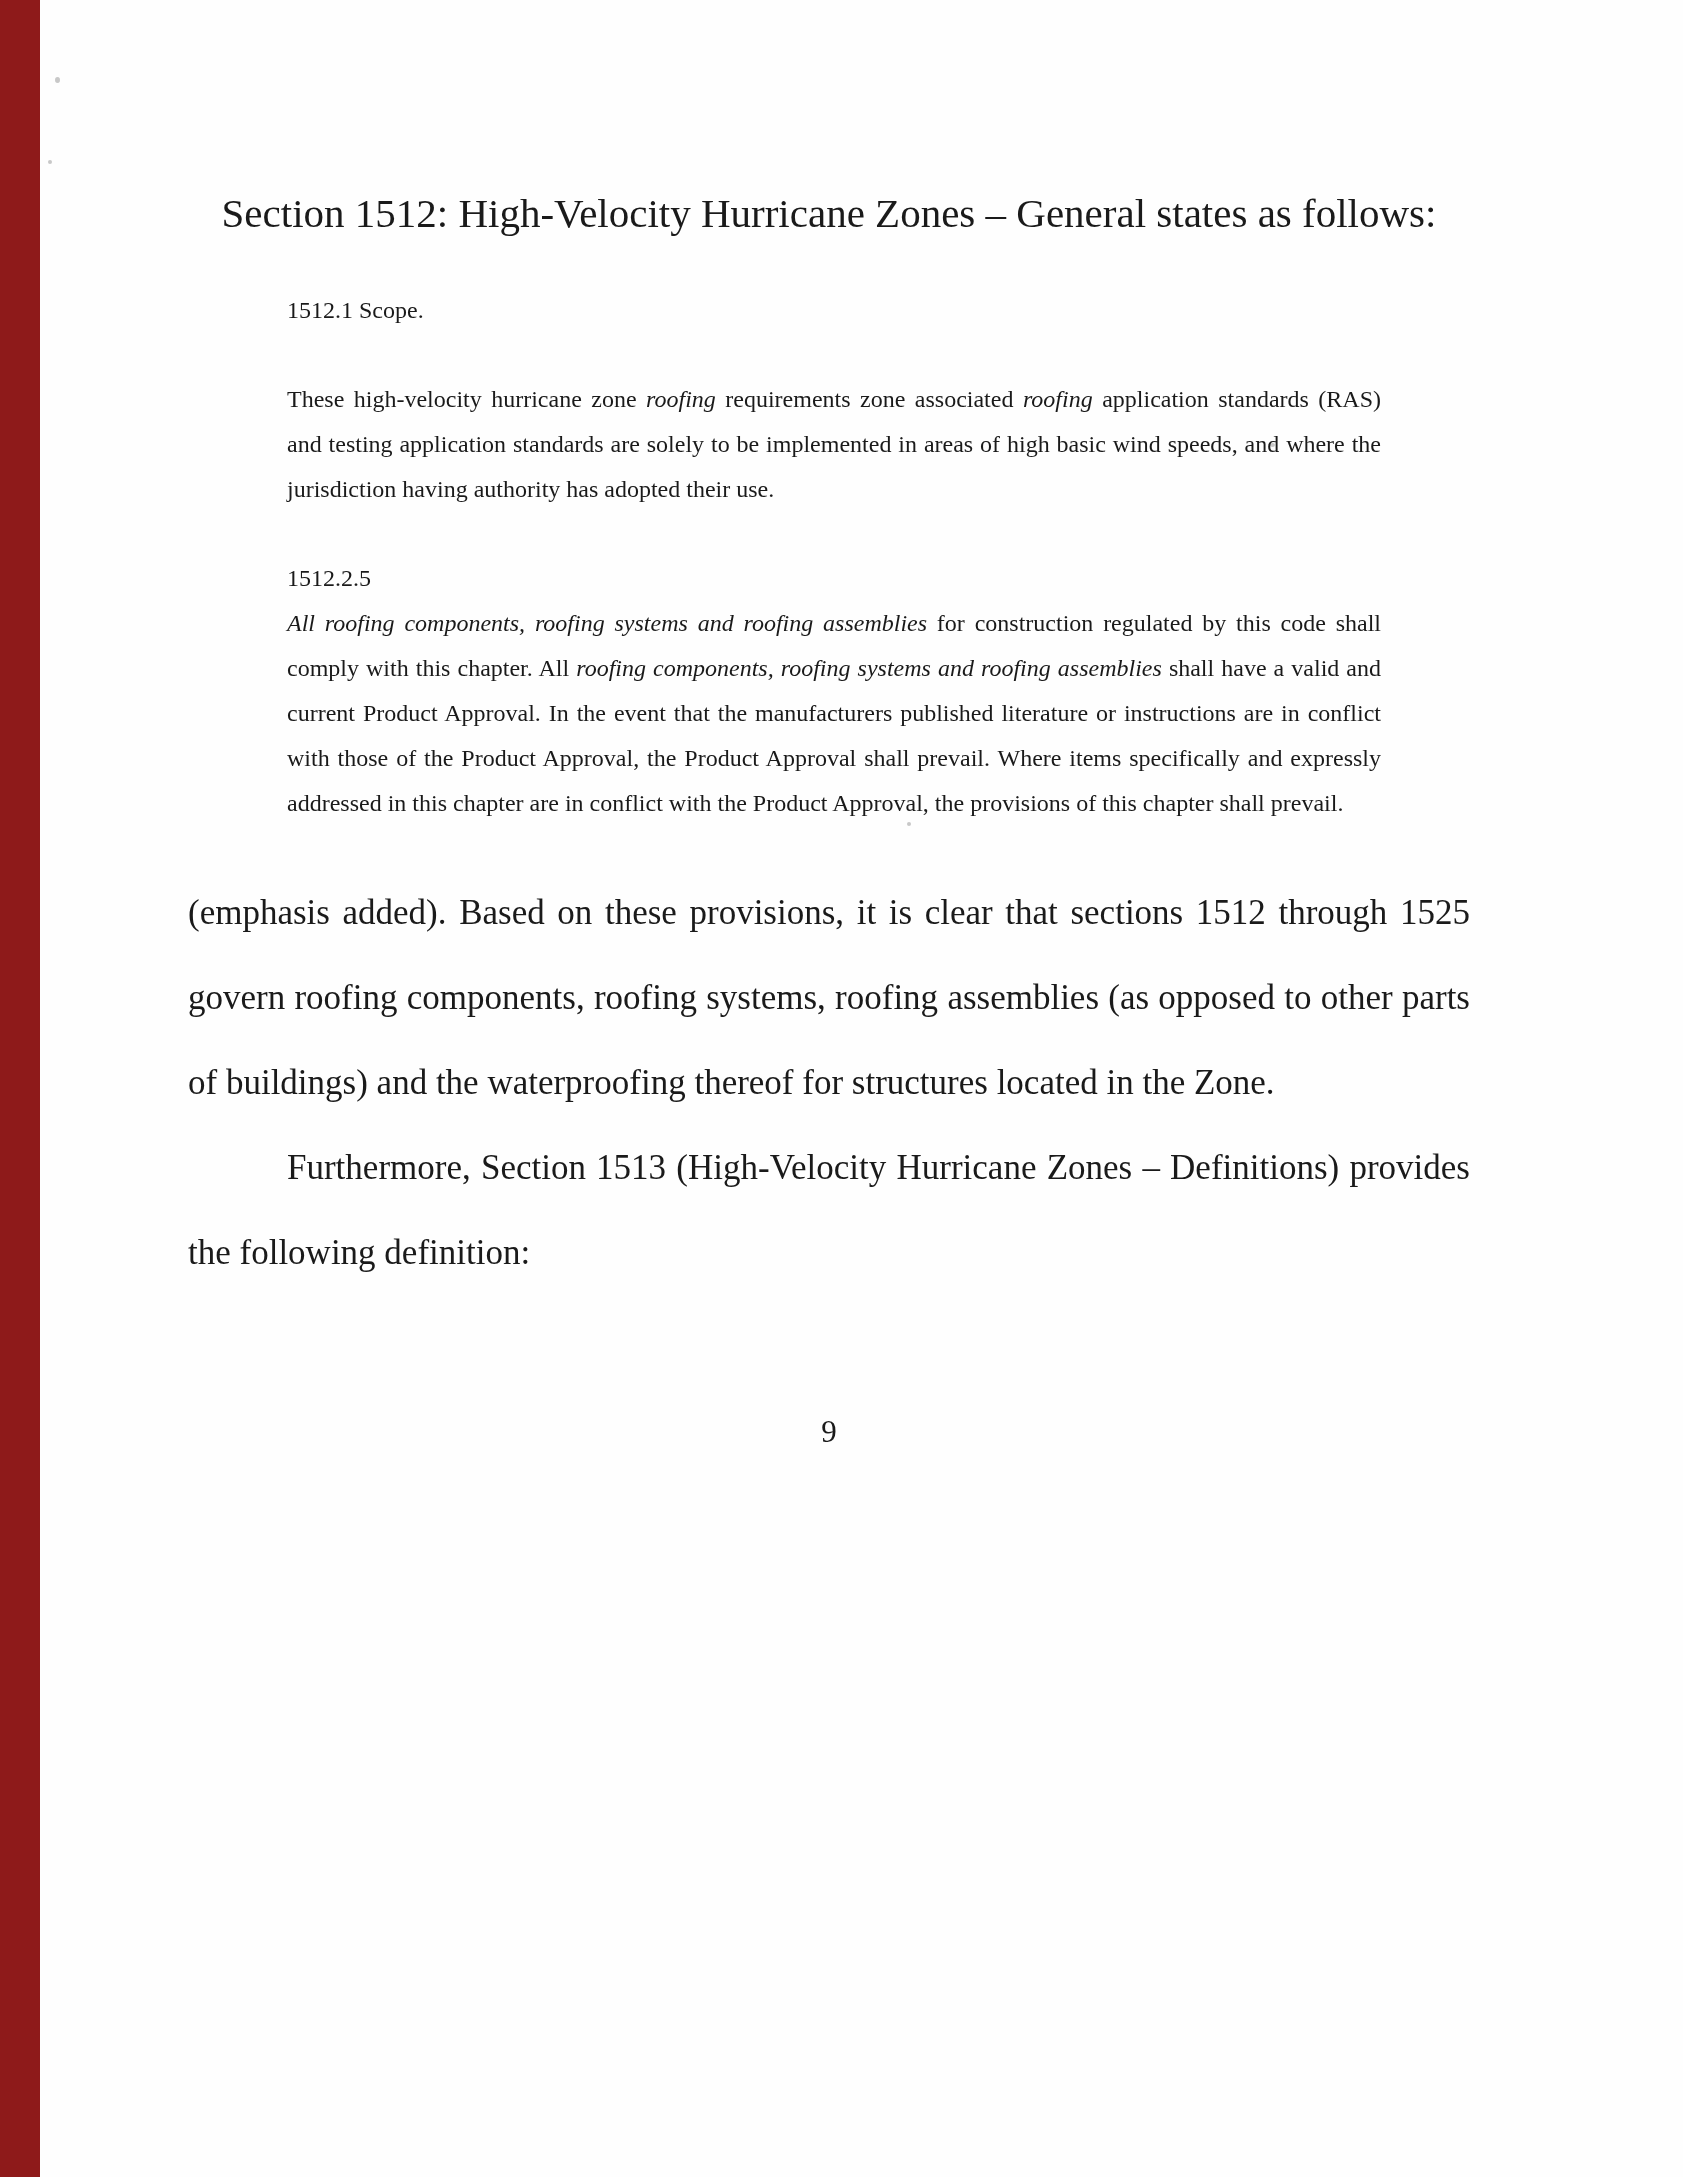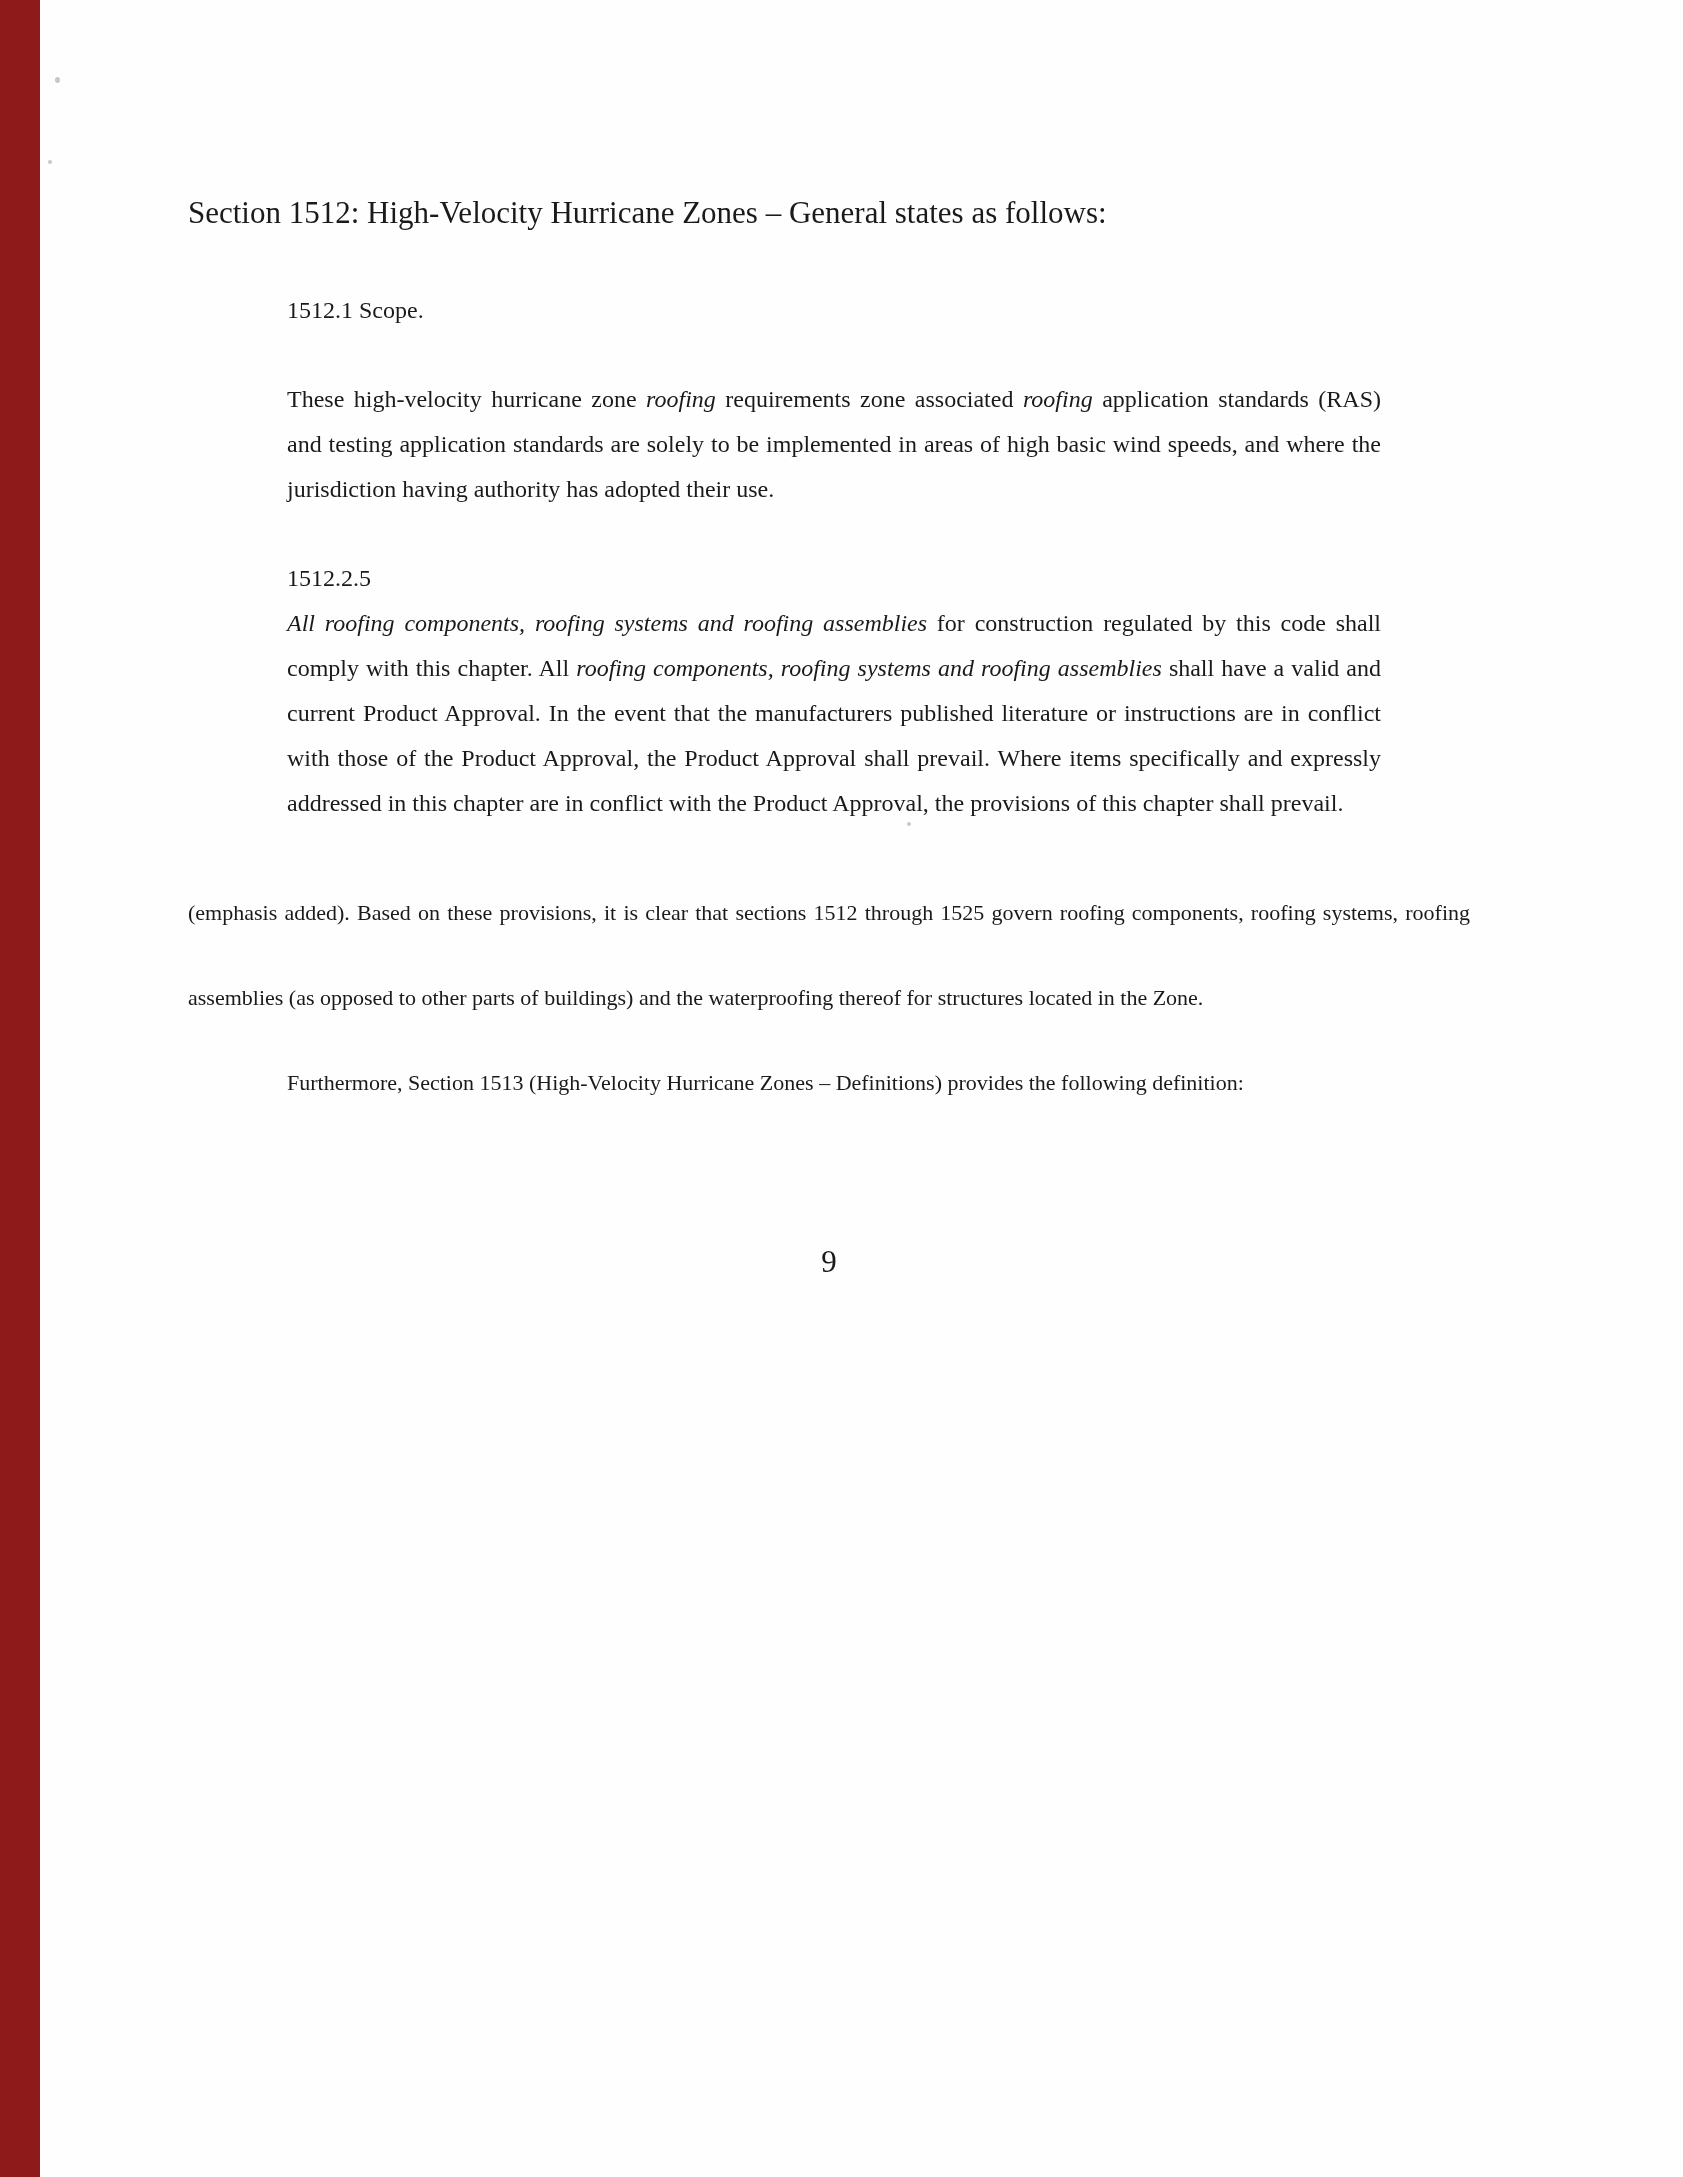--- a/index.html
+++ b/index.html
@@ -33,40 +33,41 @@
     background: #9a9a9a;
     opacity: 0.55;
   }
   .content {
     position: absolute;
     left: 188px;
     right: 213px;
     top: 193px;
   }
   .intro {
-    font-size: 31px;
+    font-size: 41px;
     line-height: 40px;
     margin: 0 0 55px 0;
     white-space: nowrap;
+    text-align: center;
   }
   .quote {
     margin: 0 89px 44px 99px;
     font-size: 24px;
     line-height: 45px;
   }
   .quote-heading {
     text-align: left;
   }
   .quote-body {
     margin: 0;
     text-align: justify;
   }
   .it { font-style: italic; }
   .body-paragraph {
-    font-size: 22px;
+    font-size: 35px;
     line-height: 85px;
     text-align: justify;
     margin: 0;
   }
   .body-paragraph.indent-first {
     text-indent: 99px;
   }
   .page-number {
     margin-top: 119px;
     text-align: center;

